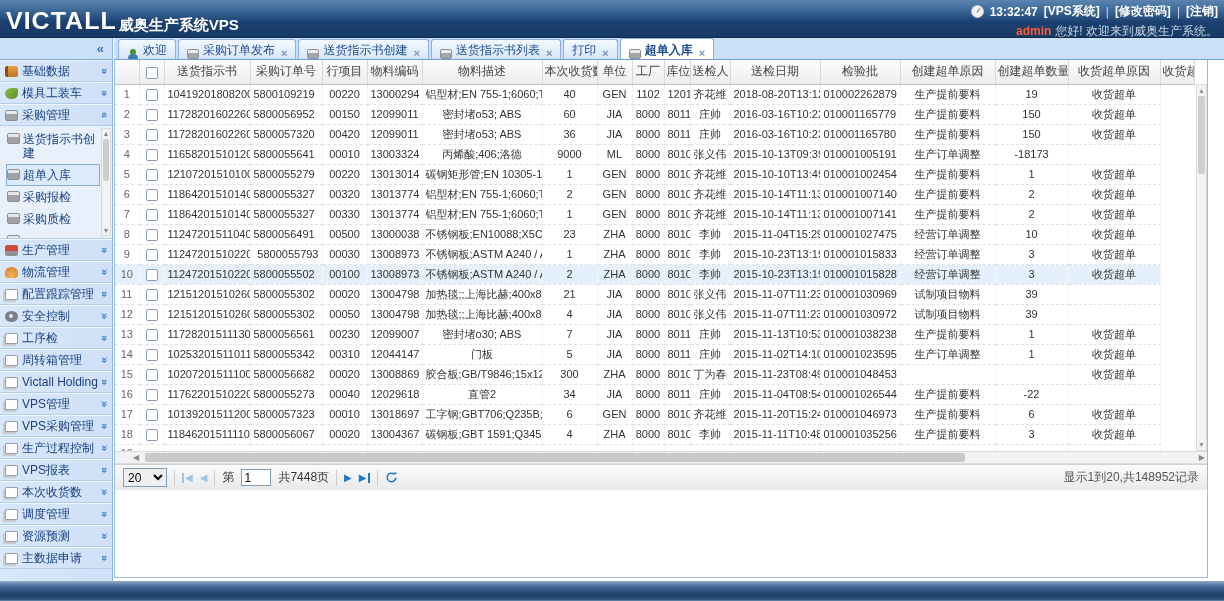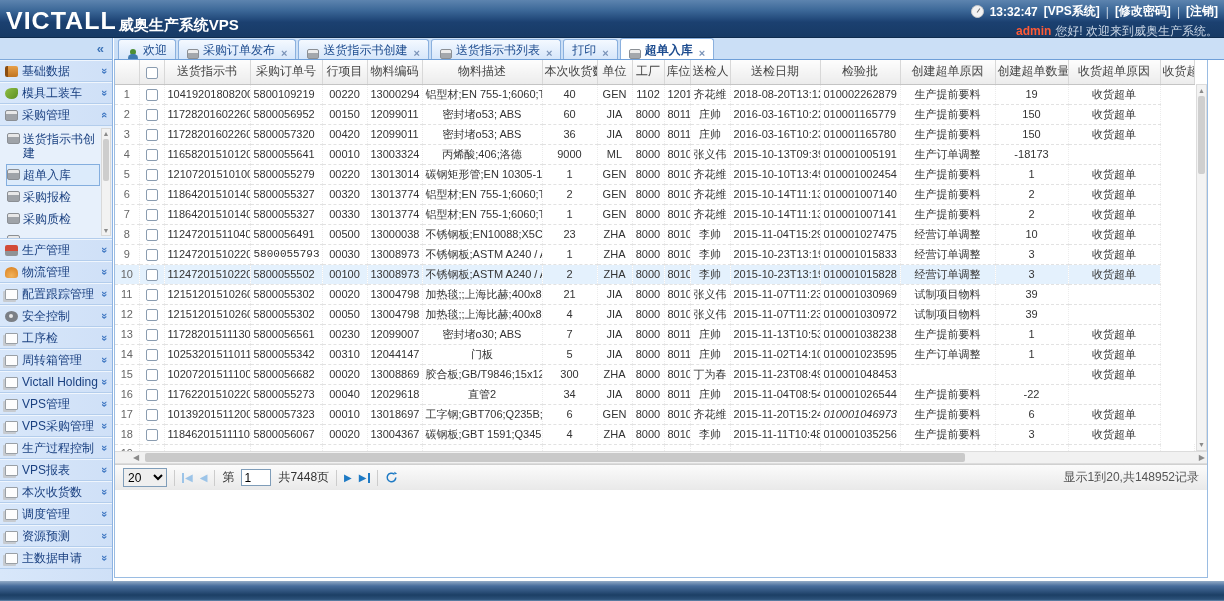--- a/index.html
+++ b/index.html
@@ -493,21 +493,21 @@
                 <td style="text-align: left;">2015-11-04T15:29:2</td>
                 <td style="text-align: left;">010001027475</td>
                 <td style="text-align: center;">经营订单调整</td>
                 <td style="text-align: center;">10</td>
                 <td style="text-align: center;">收货超单</td>
               </tr>
               <tr>
                 <td class="rn">9</td>
                 <td style="text-align: center;"><span class="cb"></span></td>
                 <td style="text-align: left;">11247201510220</td>
-                <td style="text-align: center; font-family: Liberation Mono, monospace;">5800055793</td>
+                <td style="text-align: right;">5800055793</td>
                 <td style="text-align: center;">00030</td>
                 <td style="text-align: left;">13008973</td>
                 <td style="text-align: center;">不锈钢板;ASTM A240 / A240</td>
                 <td style="text-align: center;">1</td>
                 <td style="text-align: center;">ZHA</td>
                 <td style="text-align: center;">8000</td>
                 <td style="text-align: center;">8010</td>
                 <td style="text-align: center;">李帅</td>
                 <td style="text-align: left;">2015-10-23T13:19:2</td>
                 <td style="text-align: left;">010001015833</td>
@@ -655,21 +655,21 @@
                 <td style="text-align: left;">5800057323</td>
                 <td style="text-align: center;">00010</td>
                 <td style="text-align: left;">13018697</td>
                 <td style="text-align: center;">工字钢;GBT706;Q235B;正火;</td>
                 <td style="text-align: center;">6</td>
                 <td style="text-align: center;">GEN</td>
                 <td style="text-align: center;">8000</td>
                 <td style="text-align: center;">8010</td>
                 <td style="text-align: center;">齐花维</td>
                 <td style="text-align: left;">2015-11-20T15:24:3</td>
-                <td style="text-align: center; font-style: italic;">010001046973</td>
+                <td style="text-align: center;">010001046973</td>
                 <td style="text-align: center;">生产提前要料</td>
                 <td style="text-align: center;">6</td>
                 <td style="text-align: center;">收货超单</td>
               </tr>
               <tr>
                 <td class="rn">18</td>
                 <td style="text-align: center;"><span class="cb"></span></td>
                 <td style="text-align: left;">11846201511110</td>
                 <td style="text-align: left;">5800056067</td>
                 <td style="text-align: center;">00020</td>

